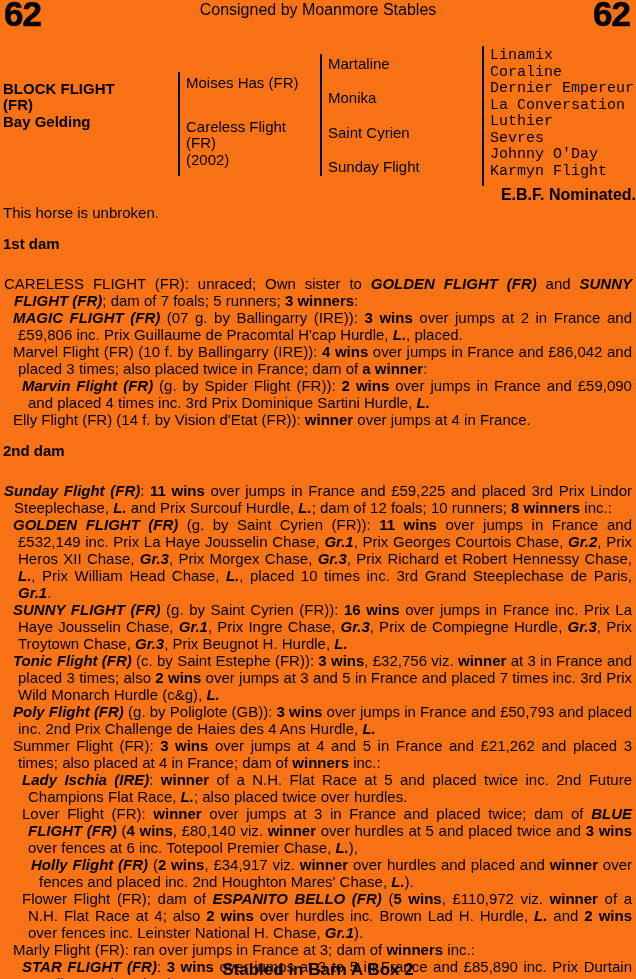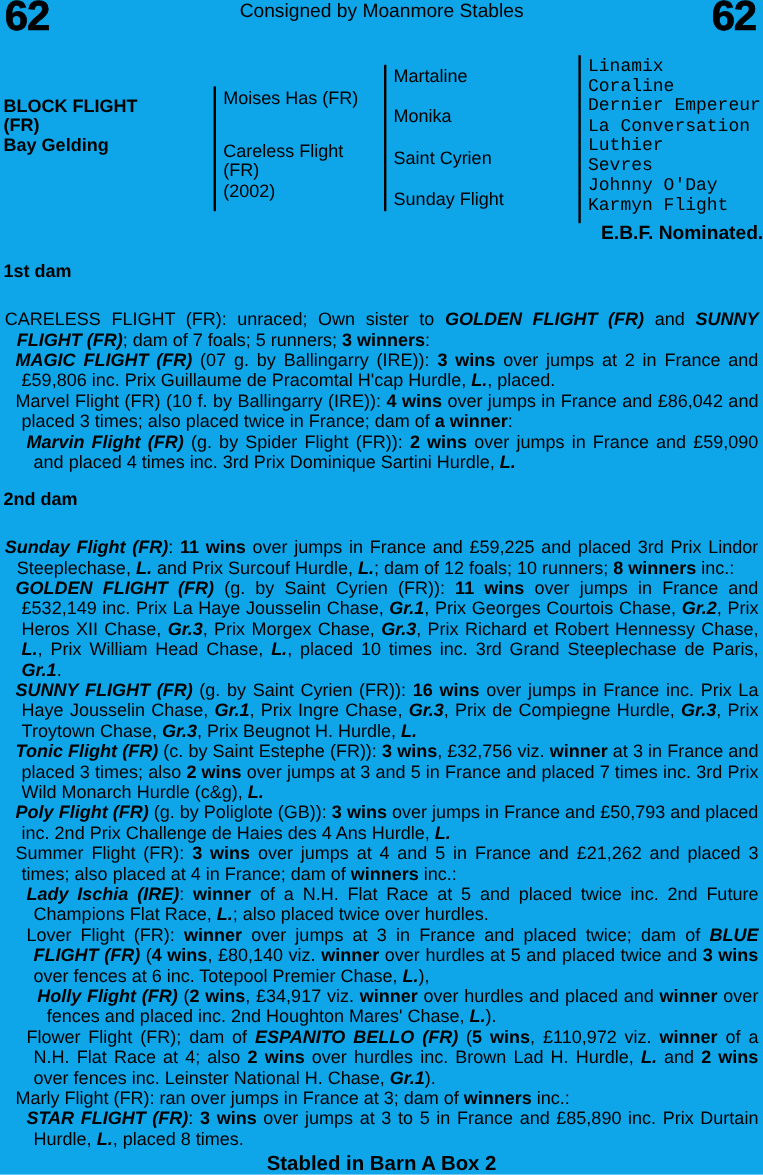--- a/index.html
+++ b/index.html
@@ -1,18 +1,18 @@
 <!DOCTYPE html>
 <html><head>
 <meta charset="utf-8">
 <style>
   html,body { margin:0; padding:0; background:#ffffff; }
   .page {
     position:relative; width:636px; height:979px; margin:0 auto;
-    background:#0ea5e9; color:#000;
+    background:#f97316; color:#000;
     font-family:"Liberation Sans", sans-serif;
     overflow:hidden;
   }
   
   .catnum {
     position:absolute; top:-6px; font-size:35px; font-weight:bold;
     letter-spacing:-1px; -webkit-text-stroke:0.6px #000;
   }
   .catnum.left  { left:4px; }
   .catnum.right { right:6px; }
@@ -99,26 +99,28 @@
         <div class="pline">Luthier</div>
         <div class="pline">Sevres</div>
         <div class="pline">Johnny O'Day</div>
         <div class="pline">Karmyn Flight</div>
       </div>
   </div>
 
   <div class="ebf">E.B.F. Nominated.</div>
 
   <div class="bodytext">
+    <div>This horse is unbroken.</div>
     <div>
         <div class="sec-heading">1st dam</div>
         <div class="para lv0"><span class="n">CARELESS FLIGHT (FR): unraced; Own sister to </span><span class="bi">GOLDEN FLIGHT (FR)</span><span class="n"> and </span><span class="bi">SUNNY FLIGHT (FR)</span><span class="n">; dam of 7 foals; 5 runners; </span><span class="b">3 winners</span><span class="n">:</span></div>
         <div class="para lv1"><span class="bi">MAGIC FLIGHT (FR)</span><span class="n"> (07 g. by Ballingarry (IRE)): </span><span class="b">3 wins</span><span class="n"> over jumps at 2 in France and £59,806 inc. Prix Guillaume de Pracomtal H'cap Hurdle, </span><span class="bi">L.</span><span class="n">, placed.</span></div>
         <div class="para lv1"><span class="n">Marvel Flight (FR) (10 f. by Ballingarry (IRE)): </span><span class="b">4 wins</span><span class="n"> over jumps in France and £86,042 and placed 3 times; also placed twice in France; dam of </span><span class="b">a winner</span><span class="n">:</span></div>
         <div class="para lv2"><span class="bi">Marvin Flight (FR)</span><span class="n"> (g. by Spider Flight (FR)): </span><span class="b">2 wins</span><span class="n"> over jumps in France and £59,090 and placed 4 times inc. 3rd Prix Dominique Sartini Hurdle, </span><span class="bi">L.</span></div>
+        <div class="para lv1"><span class="n">Elly Flight (FR) (14 f. by Vision d'Etat (FR)): </span><span class="b">winner</span><span class="n"> over jumps at 4 in France.</span></div>
         <div class="sec-heading">2nd dam</div>
         <div class="para lv0"><span class="bi">Sunday Flight (FR)</span><span class="n">: </span><span class="b">11 wins</span><span class="n"> over jumps in France and £59,225 and placed 3rd Prix Lindor Steeplechase, </span><span class="bi">L.</span><span class="n"> and Prix Surcouf Hurdle, </span><span class="bi">L.</span><span class="n">; dam of 12 foals; 10 runners; </span><span class="b">8 winners</span><span class="n"> inc.:</span></div>
         <div class="para lv1"><span class="bi">GOLDEN FLIGHT (FR)</span><span class="n"> (g. by Saint Cyrien (FR)): </span><span class="b">11 wins</span><span class="n"> over jumps in France and £532,149 inc. Prix La Haye Jousselin Chase, </span><span class="bi">Gr.1</span><span class="n">, Prix Georges Courtois Chase, </span><span class="bi">Gr.2</span><span class="n">, Prix Heros XII Chase, </span><span class="bi">Gr.3</span><span class="n">, Prix Morgex Chase, </span><span class="bi">Gr.3</span><span class="n">, Prix Richard et Robert Hennessy Chase, </span><span class="bi">L.</span><span class="n">, Prix William Head Chase, </span><span class="bi">L.</span><span class="n">, placed 10 times inc. 3rd Grand Steeplechase de Paris, </span><span class="bi">Gr.1</span><span class="n">.</span></div>
         <div class="para lv1"><span class="bi">SUNNY FLIGHT (FR)</span><span class="n"> (g. by Saint Cyrien (FR)): </span><span class="b">16 wins</span><span class="n"> over jumps in France inc. Prix La Haye Jousselin Chase, </span><span class="bi">Gr.1</span><span class="n">, Prix Ingre Chase, </span><span class="bi">Gr.3</span><span class="n">, Prix de Compiegne Hurdle, </span><span class="bi">Gr.3</span><span class="n">, Prix Troytown Chase, </span><span class="bi">Gr.3</span><span class="n">, Prix Beugnot H. Hurdle, </span><span class="bi">L.</span></div>
         <div class="para lv1"><span class="bi">Tonic Flight (FR)</span><span class="n"> (c. by Saint Estephe (FR)): </span><span class="b">3 wins</span><span class="n">, £32,756 viz. </span><span class="b">winner</span><span class="n"> at 3 in France and placed 3 times; also </span><span class="b">2 wins</span><span class="n"> over jumps at 3 and 5 in France and placed 7 times inc. 3rd Prix Wild Monarch Hurdle (c&amp;g), </span><span class="bi">L.</span></div>
         <div class="para lv1"><span class="bi">Poly Flight (FR)</span><span class="n"> (g. by Poliglote (GB)): </span><span class="b">3 wins</span><span class="n"> over jumps in France and £50,793 and placed inc. 2nd Prix Challenge de Haies des 4 Ans Hurdle, </span><span class="bi">L.</span></div>
         <div class="para lv1"><span class="n">Summer Flight (FR): </span><span class="b">3 wins</span><span class="n"> over jumps at 4 and 5 in France and £21,262 and placed 3 times; also placed at 4 in France; dam of </span><span class="b">winners</span><span class="n"> inc.:</span></div>
         <div class="para lv2"><span class="bi">Lady Ischia (IRE)</span><span class="n">: </span><span class="b">winner</span><span class="n"> of a N.H. Flat Race at 5 and placed twice inc. 2nd Future Champions Flat Race, </span><span class="bi">L.</span><span class="n">; also placed twice over hurdles.</span></div>
         <div class="para lv2"><span class="n">Lover Flight (FR): </span><span class="b">winner</span><span class="n"> over jumps at 3 in France and placed twice; dam of </span><span class="bi">BLUE FLIGHT (FR)</span><span class="n"> (</span><span class="b">4 wins</span><span class="n">, £80,140 viz. </span><span class="b">winner</span><span class="n"> over hurdles at 5 and placed twice and </span><span class="b">3 wins</span><span class="n"> over fences at 6 inc. Totepool Premier Chase, </span><span class="bi">L.</span><span class="n">),</span></div>
         <div class="para lv3"><span class="bi">Holly Flight (FR)</span><span class="n"> (</span><span class="b">2 wins</span><span class="n">, £34,917 viz. </span><span class="b">winner</span><span class="n"> over hurdles and placed and </span><span class="b">winner</span><span class="n"> over fences and placed inc. 2nd Houghton Mares' Chase, </span><span class="bi">L.</span><span class="n">).</span></div>

